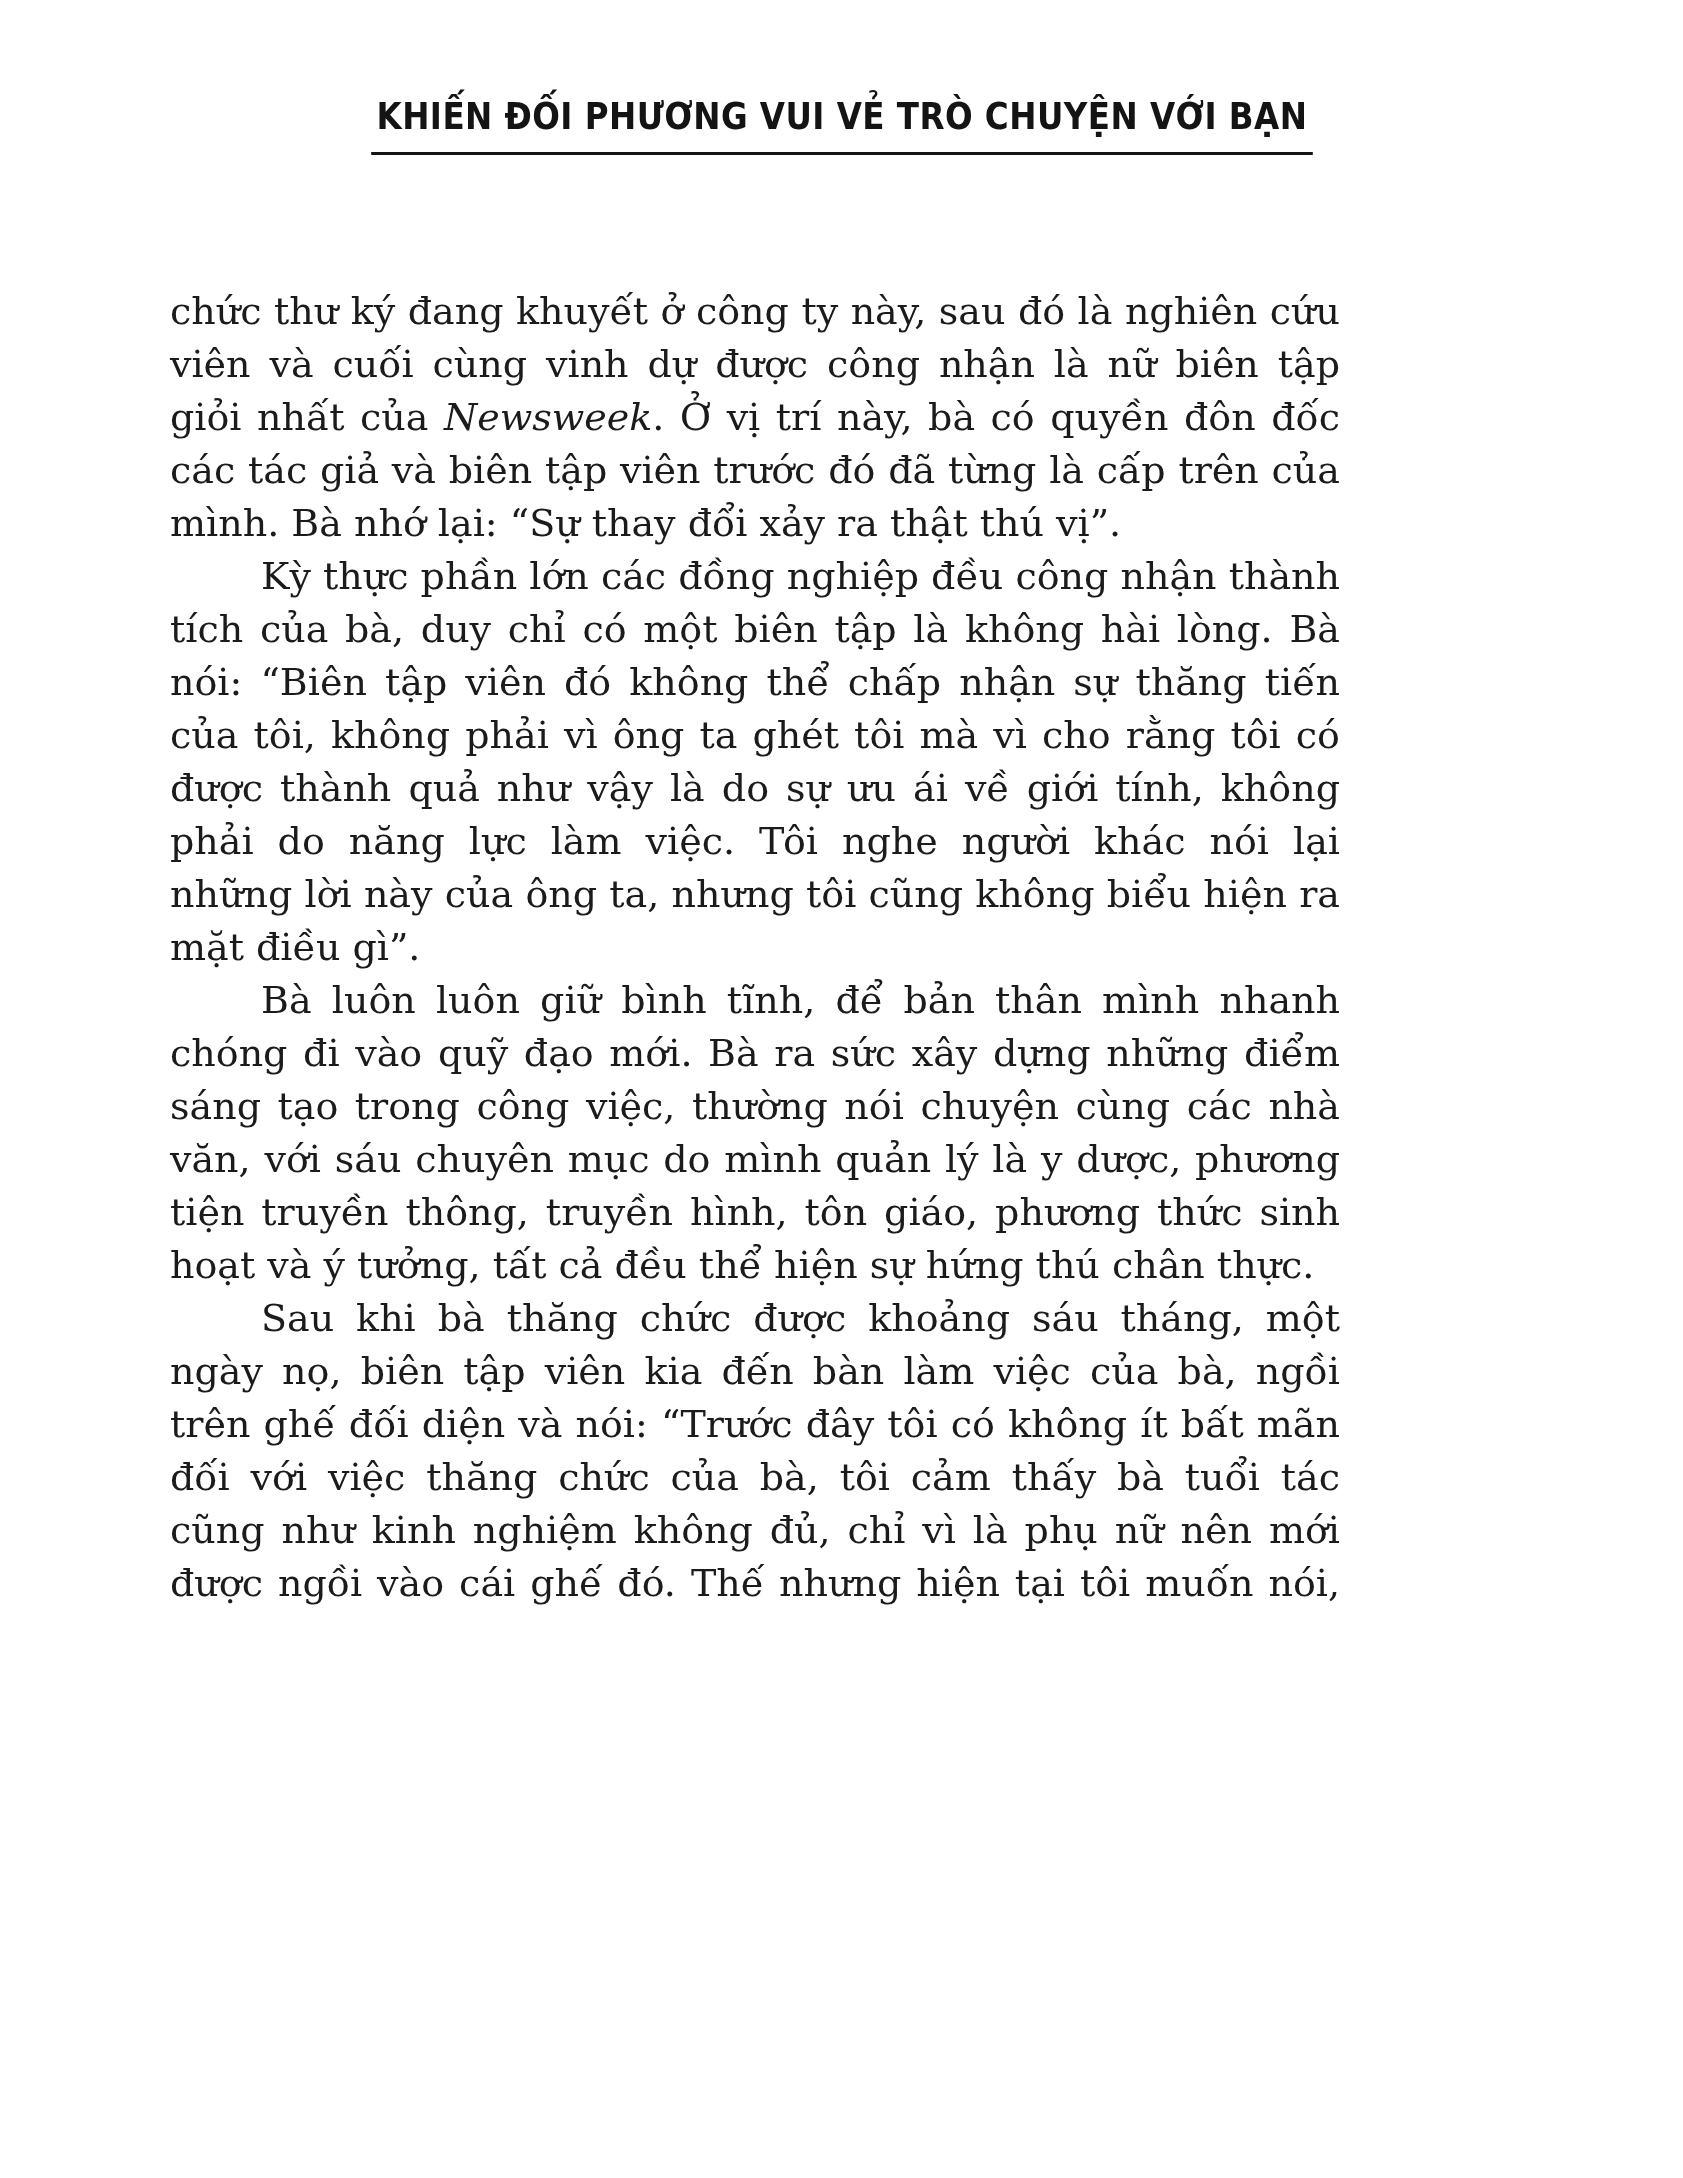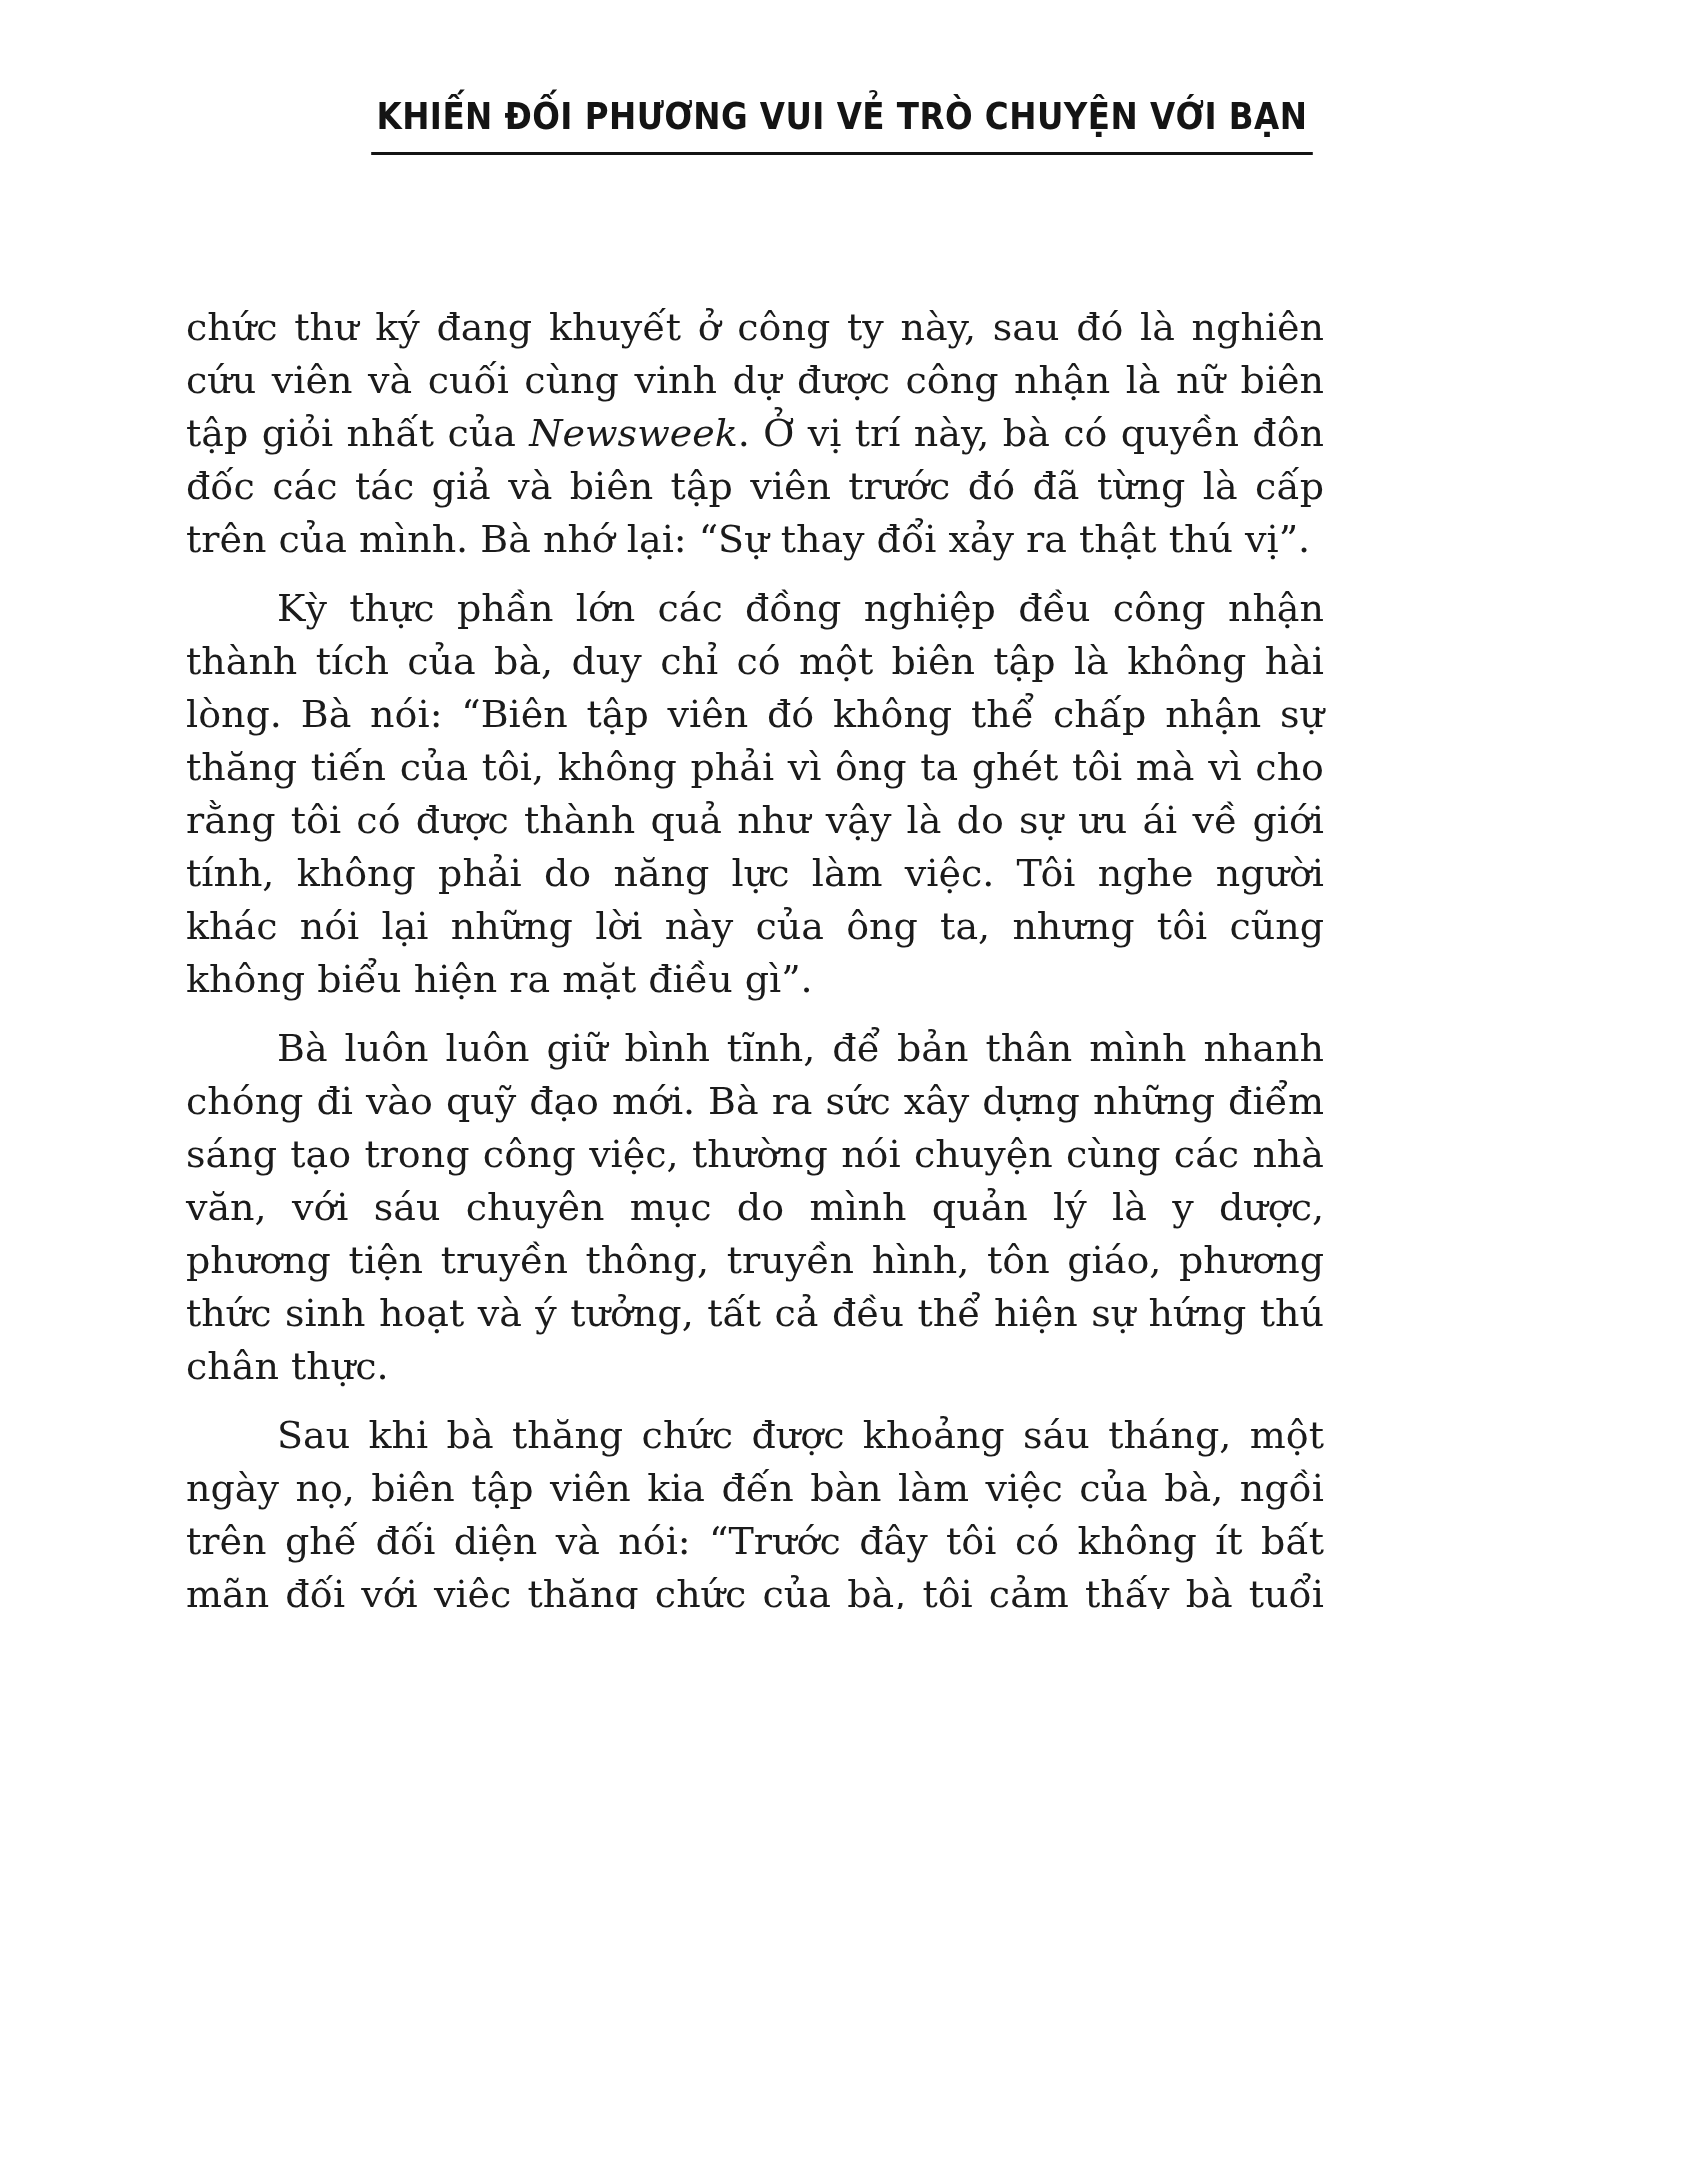--- a/index.html
+++ b/index.html
@@ -40,21 +40,21 @@
     position: absolute;
     top: 285px;
     left: 170px;
     width: 1170px;
     font-size: 38px;
     line-height: 53px;
     text-align: justify;
     color: #1b1b1b;
   }
   .para {
-    margin: 16px;
+    margin: 0;
     padding: 0;
     text-indent: 91px;
   }
   .para.no-indent {
     text-indent: 0;
   }
   .book-title {
     font-style: italic;
   }
   .page-footer {

